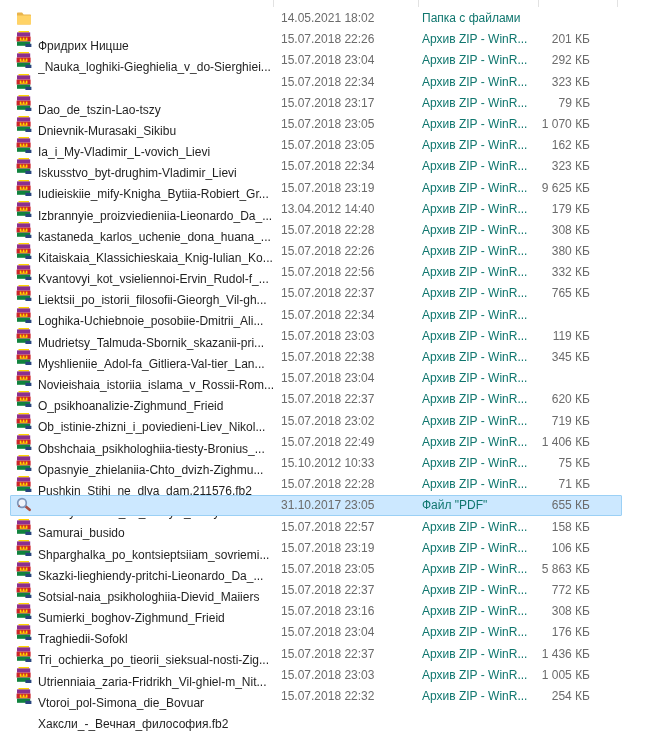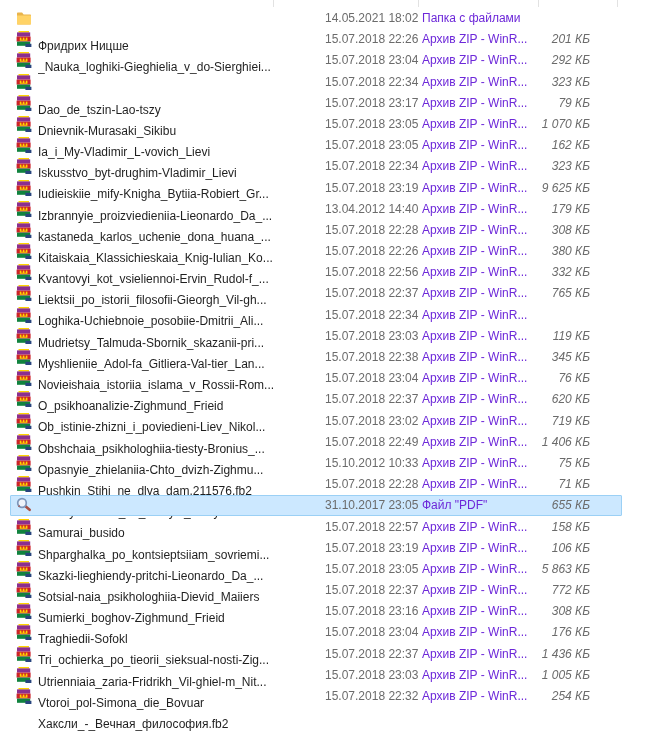--- a/index.html
+++ b/index.html
@@ -12,23 +12,23 @@
   .row{position:relative;height:21.2px;}
   .selbg{
     position:absolute;left:10px;top:0;width:612px;height:21px;
     box-sizing:border-box;border-radius:1px;
   }
   .cell{
     position:absolute;top:0;line-height:21px;white-space:nowrap;overflow:hidden;
     text-overflow:clip;
   }
   .c-name{left:38px;width:236px;color:#1f1f1f;margin-top:28px;}
-  .c-date{left:281px;width:138px;color:#6b6b6b;margin-left:44px;}
-  .c-type{left:422px;width:114px;color:#6d28d9;}
-  .c-size{left:470px;width:120px;text-align:right;color:#6b6b6b;font-style:italic;}
+  .c-date{left:281px;width:138px;color:#6b6b6b;}
+  .c-type{left:422px;width:114px;color:#0f766e;}
+  .c-size{left:470px;width:120px;text-align:right;color:#6b6b6b;}
   .icn{position:absolute;left:16px;top:2px;width:16px;height:16px;}
   .icn svg{display:block;width:16px;height:16px;}
   .sep{position:absolute;top:0;width:1px;height:7px;}
 </style>
 </head>
 <body>
 
 <div id="header-stubs">
     <div class="sep" style="left: 273px; background: rgb(226, 226, 226);"></div>
     <div class="sep" style="left: 418px; background: rgb(226, 226, 226);"></div>
@@ -360,21 +360,20 @@
       <rect x="6.8" y="6.6" width="1.6" height="2.6" fill="#ffd400"></rect>
       <rect x="9.8" y="6.6" width="1.6" height="2.6" fill="#ffd400"></rect>
       <rect x="3.8" y="8.7" width="7.6" height="1" fill="#ffd400"></rect>
       <rect x="1" y="10.6" width="13.2" height="4.2" fill="#11833f"></rect>
       <rect x="9.4" y="12.8" width="6" height="3.2" fill="#27447e"></rect>
     </svg>
       </span>
       <span class="cell c-name">O_psikhoanalizie-Zighmund_Frieid</span>
       <span class="cell c-date">15.07.2018 23:04</span>
       <span class="cell c-type">Архив ZIP - WinR...</span>
-      <span class="cell c-size">76 КБ</span>
     </div>
     <div class="row">
       <span class="icn">
         <svg viewBox="0 0 16 16">
       <rect x="2.5" y="0" width="10.5" height="1.6" fill="#ffd400"></rect>
       <rect x="1" y="1.4" width="13.2" height="4.2" fill="#8b2f8f"></rect>
       <rect x="0.6" y="5.6" width="14" height="5" fill="#cc2229"></rect>
       <rect x="3.8" y="6.6" width="1.6" height="2.6" fill="#ffd400"></rect>
       <rect x="6.8" y="6.6" width="1.6" height="2.6" fill="#ffd400"></rect>
       <rect x="9.8" y="6.6" width="1.6" height="2.6" fill="#ffd400"></rect>

